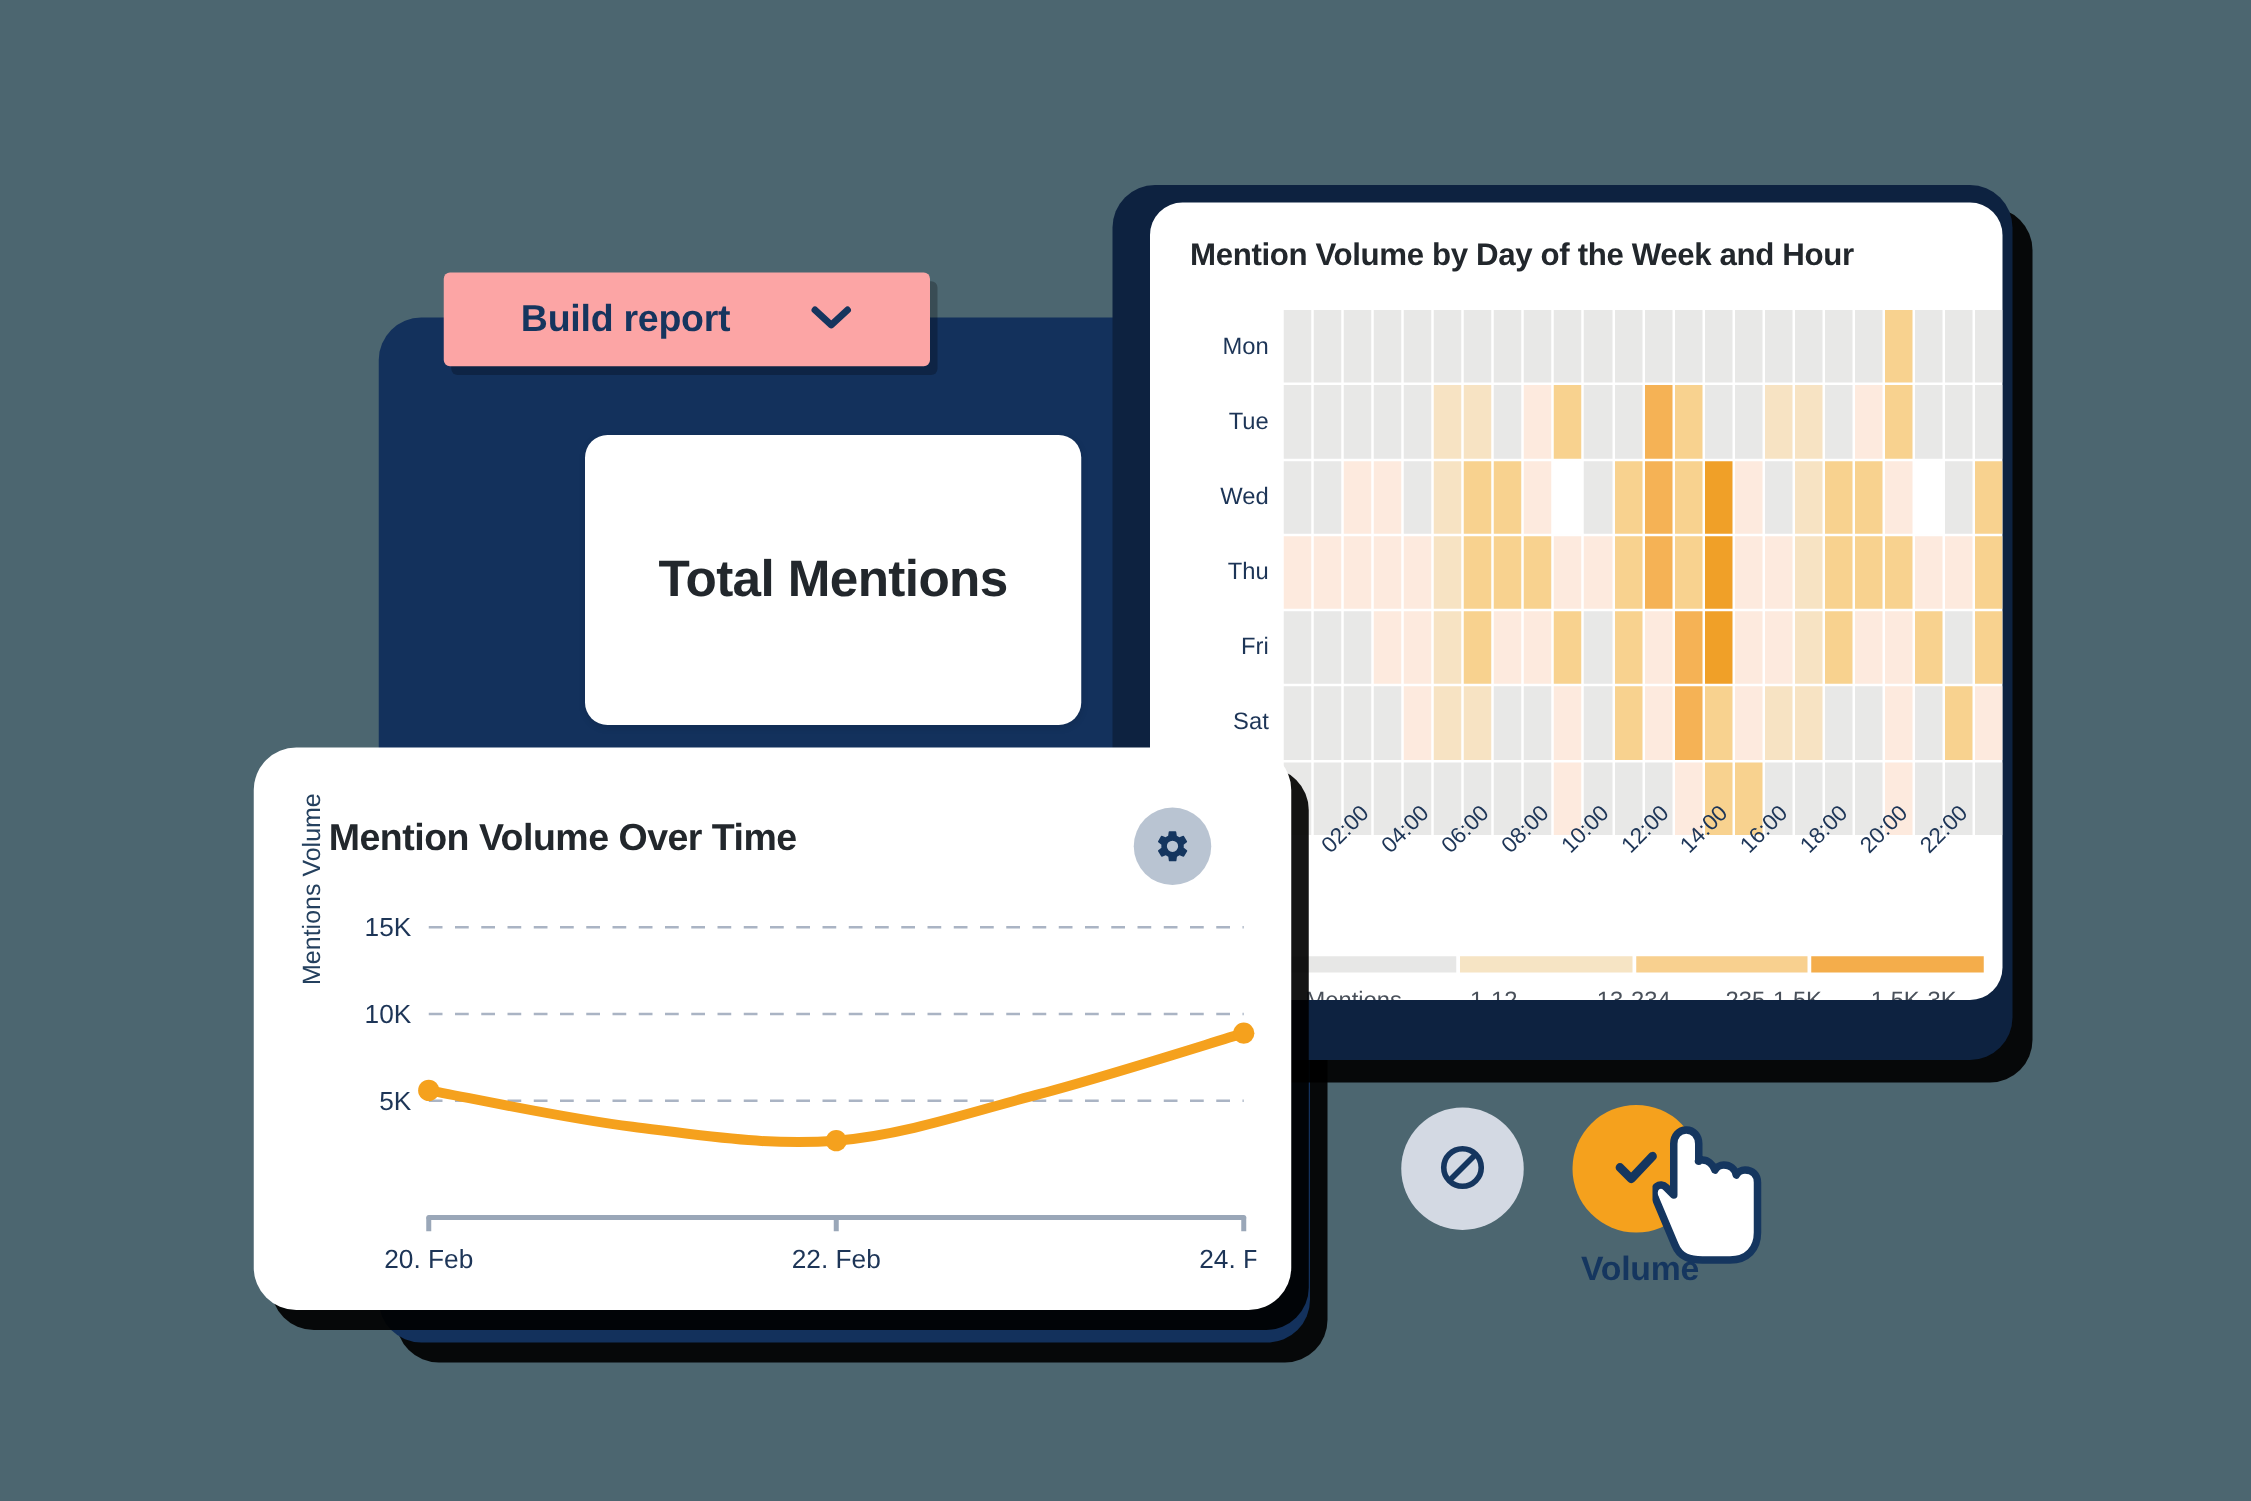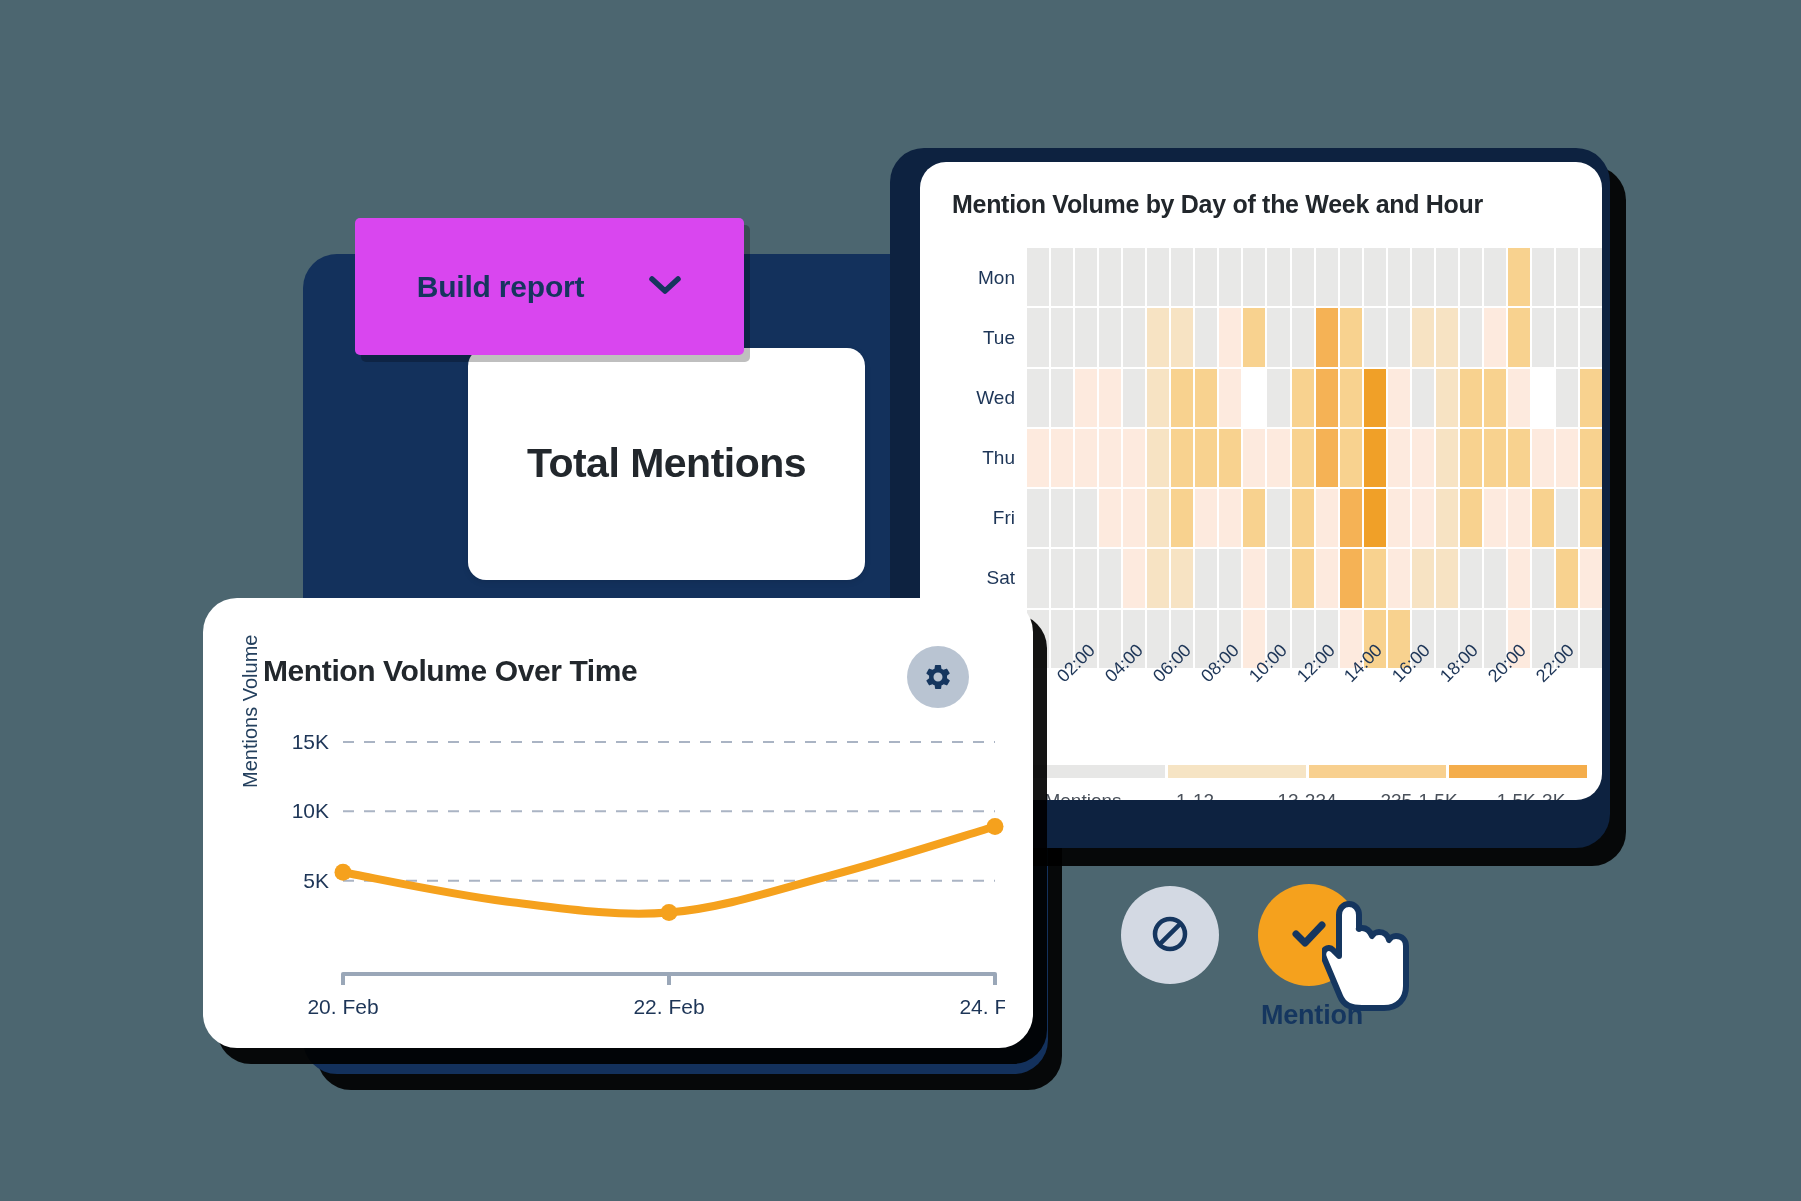--- a/index.html
+++ b/index.html
@@ -21,22 +21,22 @@
   #navy-left { left: 303px; top: 254px; width: 745px; height: 820px; }
   #navy-right {
     position: absolute; left: 890px; top: 148px; width: 720px; height: 700px;
     background: #0d2240; border-radius: 34px;
     box-shadow: 16px 18px 0 rgba(0,0,0,0.92);
   }
 
   
   #build-report-button {
     position: absolute; left: 355px; top: 218px;
-    width: 389px; height: 137px;
-    background: #d946ef;
+    width: 389px; height: 75px;
+    background: #fca5a5;
     border: none; border-radius: 5px;
     display: flex; align-items: center; justify-content: center;
     gap: 64px; cursor: pointer;
     box-shadow: 6px 7px 0 rgba(0,0,0,0.25);
     z-index: 40;
   }
   #build-report-button .brlabel {
     color: #16355e; font-size: 30px; font-weight: bold;
     letter-spacing: -0.2px;
   }
@@ -464,21 +464,21 @@
   </button>
 
   <button id="approve-button">
     <span>
       <svg width="48" height="48" viewBox="0 0 48 48">
         <path d="M11 24 L20 33 L37 15" stroke="#15365f" stroke-width="7" fill="none" stroke-linecap="round" stroke-linejoin="round"></path>
       </svg>
     </span>
   </button>
 
-  <div id="approve-label">Mention</div>
+  <div id="approve-label">Volume</div>
 
   <div id="cursor-hand">
     <svg width="92" height="112" viewBox="0 0 92 112">
       <path d="M27 4 C21 4 17 9 17 15 L17 56 L11 50 C6 45 -1 50 2 58 L18 96 C22 106 30 108 40 108 L62 108 C76 108 84 99 84 86 L84 46 C84 40 80 36 74 36 C71 36 68 38 67 40 C66 35 62 32 57 32 C54 32 51 34 50 36 C48 31 44 28 40 28 C38 28 36 29 37 29 L37 15 C37 9 33 4 27 4 Z" fill="#ffffff" stroke="#15365f" stroke-width="6" stroke-linejoin="round"></path>
     </svg>
   </div>
 
 </div>
 
 </body></html>

